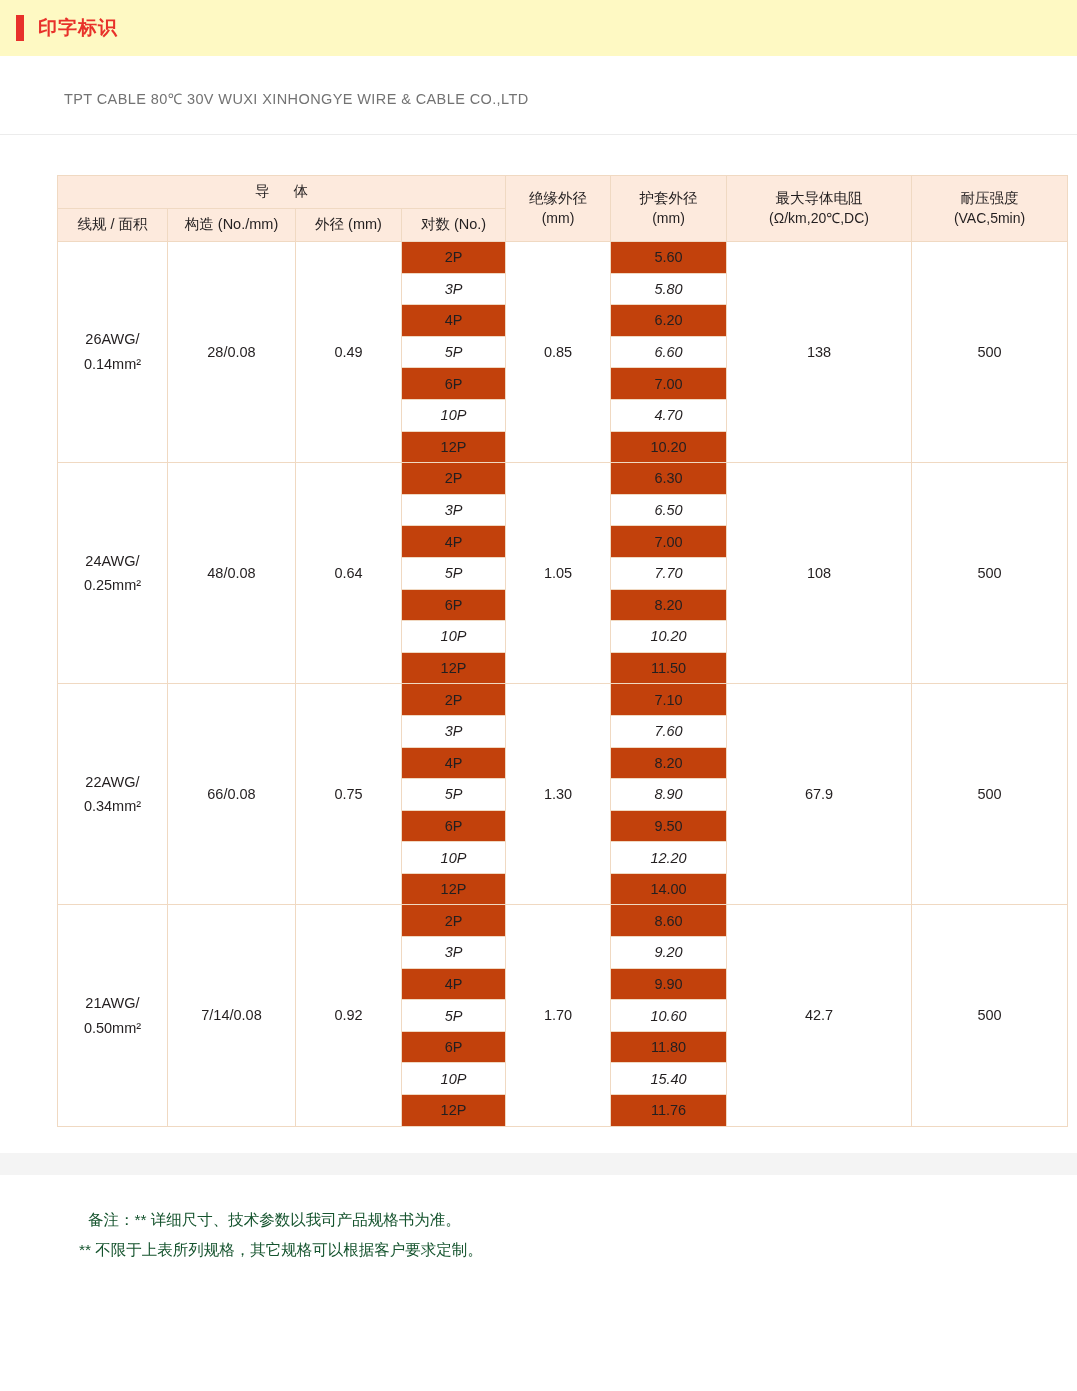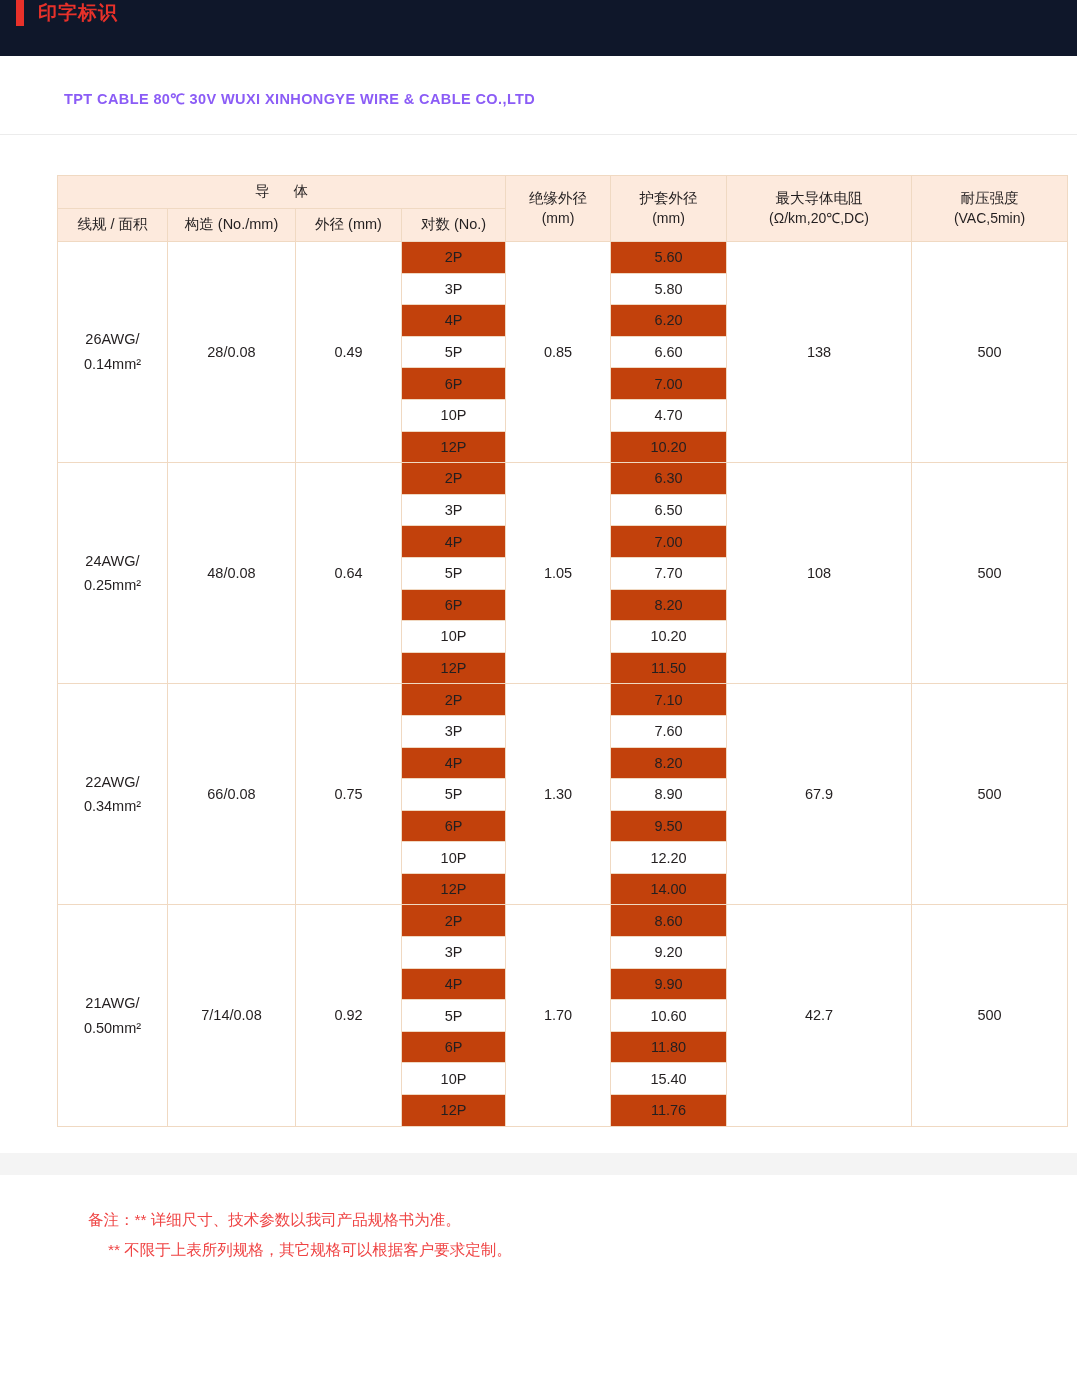--- a/index.html
+++ b/index.html
@@ -14,24 +14,24 @@
     color: #231f20;
     position: relative;
   }
   .page {
     width: 1077px;
     position: relative;
   }
 
   
   .section-band {
-    background: #0f172a;
+    background: #fef9c3;
     height: 56px;
     display: flex;
-    align-items: flex-start;
+    align-items: center;
     padding-left: 16px;
     box-sizing: border-box;
   }
   .section-band.second {
     margin-top: 46px;
   }
   .band-mark {
     width: 8px;
     height: 26px;
     background: #e8312a;
@@ -42,23 +42,23 @@
     color: #e8312a;
     font-size: 19px;
     font-weight: bold;
     letter-spacing: 1px;
   }
 
   
   .print-row {
     padding: 32px 0 0 64px;
     font-size: 14.5px;
-    font-weight: bold;
+    font-weight: normal;
     letter-spacing: 0.4px;
-    color: #8b5cf6;
+    color: #737373;
   }
   .print-divider {
     margin: 26px 0 0 0;
     border-top: 1px solid #ececec;
     width: 1077px;
   }
 
   
   .table-wrap {
     padding: 40px 0 0 57px;
@@ -98,20 +98,21 @@
 
   tbody td {
     height: 30.6px;
     font-size: 14.5px;
   }
   td.shade {
     background: #c2410c;
   }
   td.white {
     background: #ffffff;
+    font-style: italic;
   }
   td.group {
     background: #ffffff;
     line-height: 1.7;
   }
   .grp-line { display: block; text-align: center; }
 
   
   tr.grp-start td {
     border-top: 1px solid #f0d9c2;
@@ -120,25 +121,25 @@
   
   .footer-bar {
     margin-top: 26px;
     height: 22px;
     background: #f4f4f4;
     width: 1077px;
   }
   .notes {
     padding: 30px 0 0 0;
     font-size: 15.5px;
-    color: #ef4444;
+    color: #14532d;
     line-height: 1.95;
   }
   .notes .n1 { padding-left: 88px; }
-  .notes .n2 { padding-left: 108px; }
+  .notes .n2 { padding-left: 79px; }
 </style>
 </head>
 <body>
 
 <div class="page">
 
   <div class="section-band">
     <div class="band-mark"></div>
     <div class="band-title">印字标识</div>
   </div>

